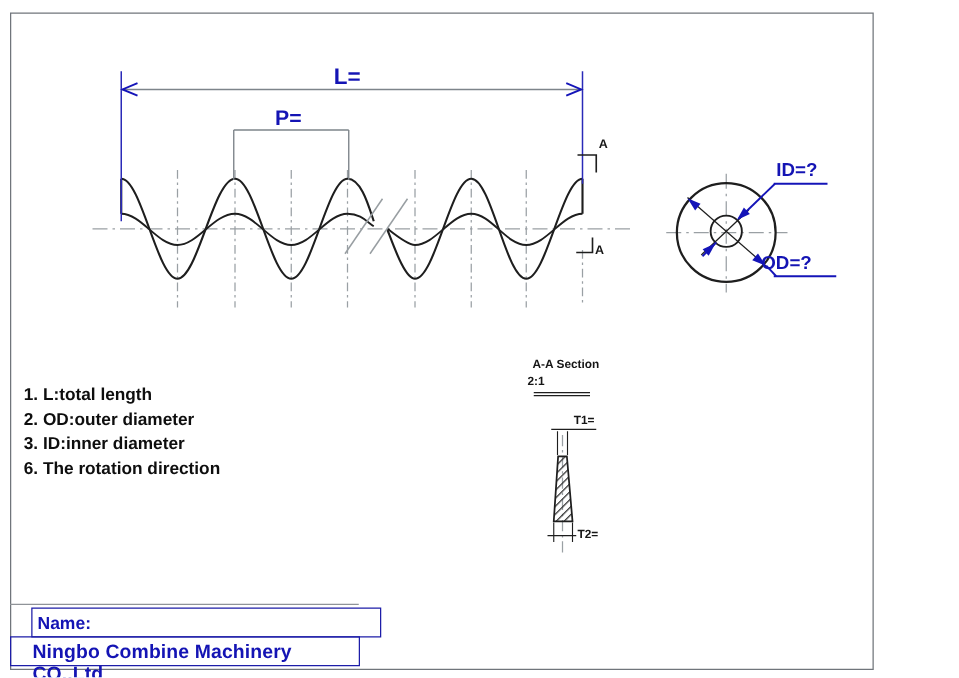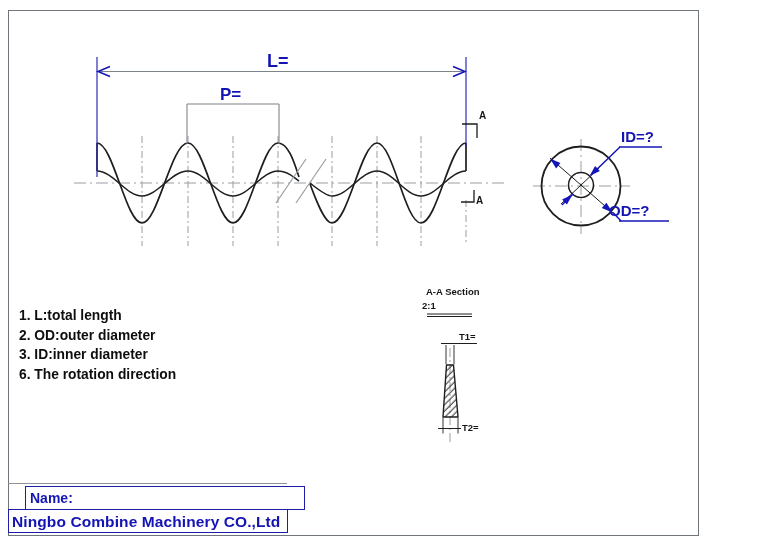--- a/index.html
+++ b/index.html
@@ -38,21 +38,21 @@
     position:absolute;left:8px;top:486px;width:280px;height:24px;
     box-sizing:border-box;border:1.5px solid #1d1da8;
     font-size:14px;font-weight:bold;color:#1414b4;
     padding:3px 0 0 4px;
     margin-left:17px;
   }
   .company-box{
     position:absolute;left:8px;top:509px;width:280px;height:24px;
     box-sizing:border-box;border:1.5px solid #1d1da8;
     font-size:15.5px;font-weight:bold;color:#1414b4;
-    padding:3px 0 0 3px;letter-spacing:0.1px;
+    padding:3px 0 0 17px;letter-spacing:0.1px;
   }
 </style>
 </head>
 <body>
 
 <div id="stage">
 
   <div class="frame"></div>
 
   <svg id="drawing-svg" viewBox="0 0 767 542" xmlns="http://www.w3.org/2000/svg">

